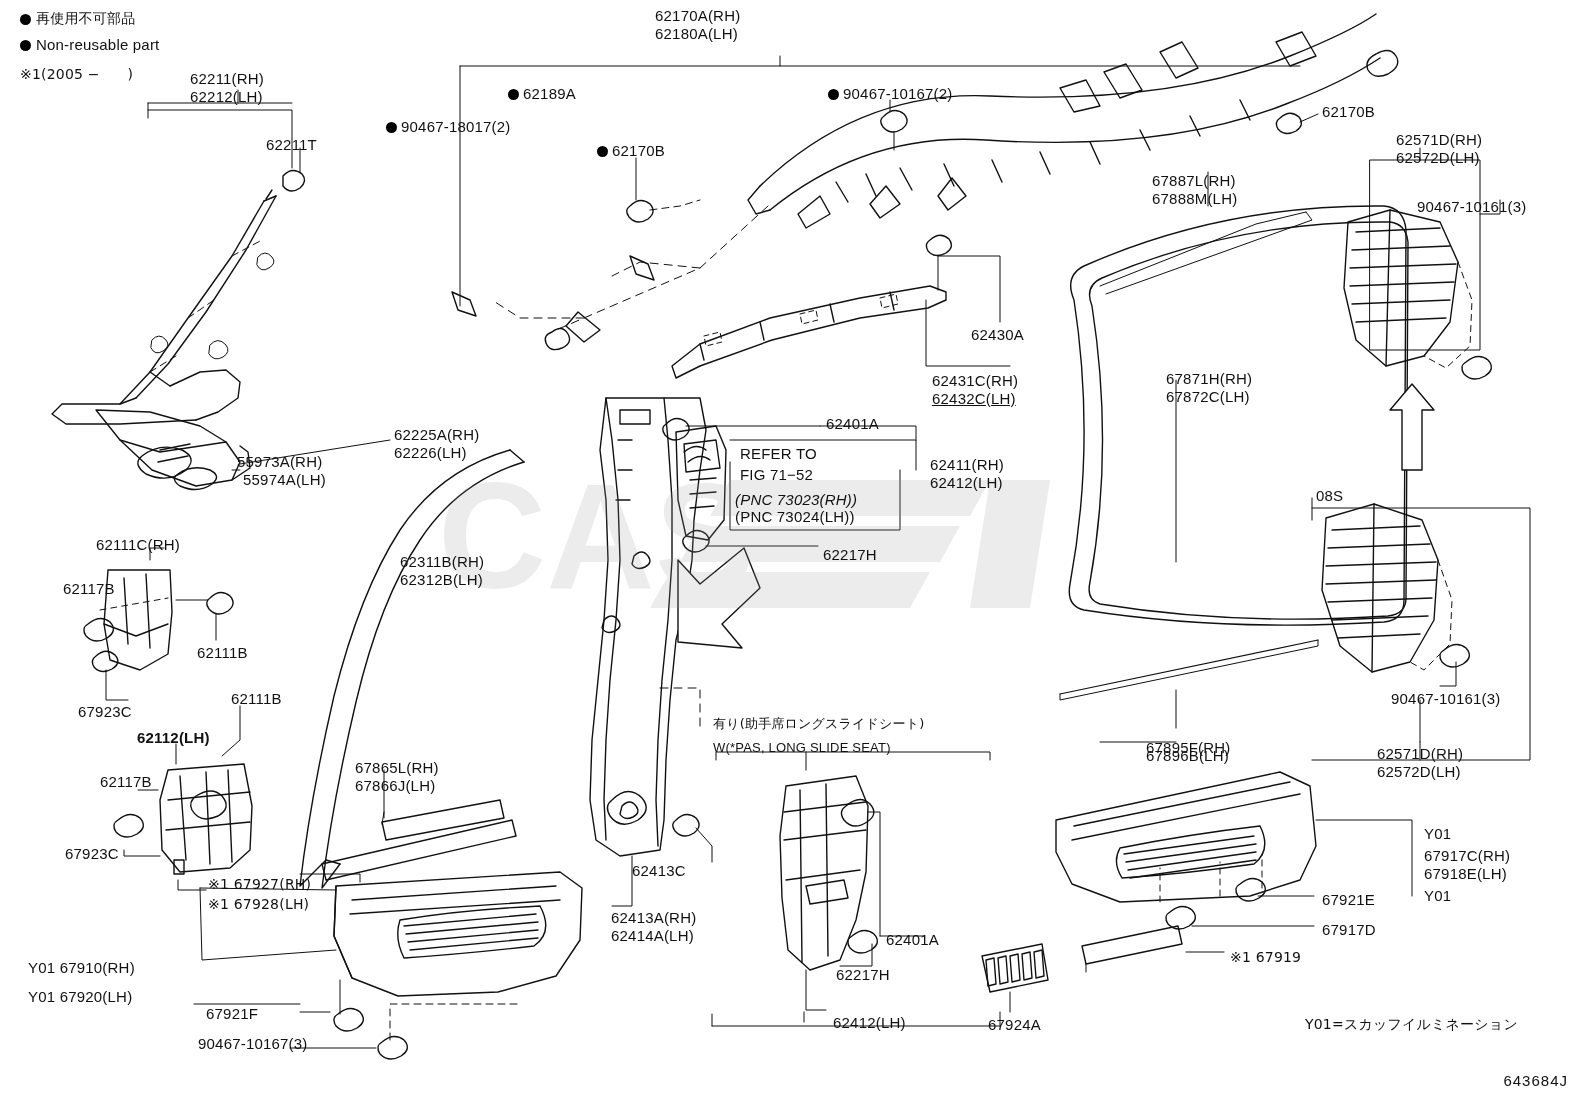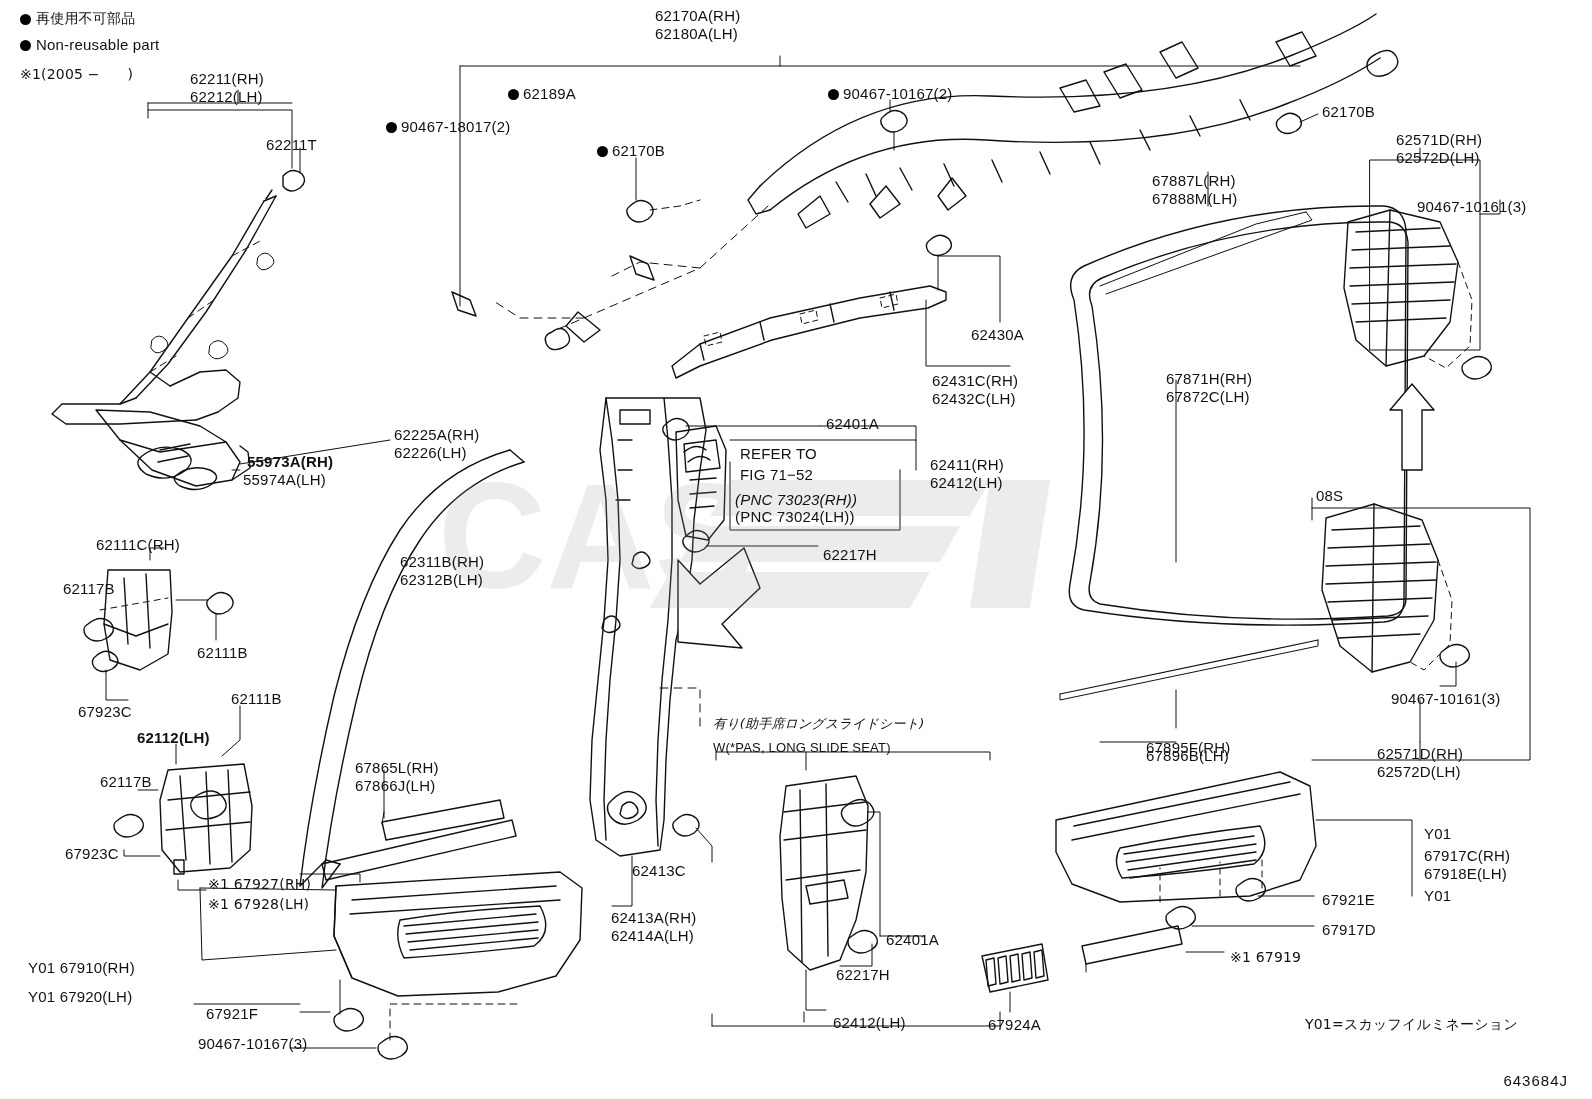--- a/index.html
+++ b/index.html
@@ -19,21 +19,21 @@
   .lbl {
     position: absolute;
     font-size: 15px;
     line-height: 17px;
     white-space: pre;
     color: #111;
     letter-spacing: 0.2px;
   }
   .lbl.small { font-size: 13px; line-height: 15px; }
   .lbl.jp { font-family: "DejaVu Sans", sans-serif; font-size: 14px; }
-  .lbl.jp.small { font-size: 13px; font-style: italic; }
+  .lbl.jp.small { font-size: 13px; }
   .dot {
     position: absolute;
     width: 11px;
     height: 11px;
     border-radius: 50%;
     background: #000;
   }
   svg.layer {
     position: absolute;
     left: 0; top: 0;
@@ -334,28 +334,28 @@
 
   <div class="lbl" style="left:1396px; top:131px;">62571D(RH)</div>
   <div class="lbl" style="left:1396px; top:149px;">62572D(LH)</div>
   <div class="lbl" style="left:1417px; top:198px;">90467-10161(3)</div>
 
   <div class="lbl" style="left:1152px; top:172px;">67887L(RH)</div>
   <div class="lbl" style="left:1152px; top:190px;">67888M(LH)</div>
 
   <div class="lbl" style="left:971px; top:326px;">62430A</div>
   <div class="lbl" style="left:932px; top:372px;">62431C(RH)</div>
-  <div class="lbl" style="left:932px; top:390px;">62432C(LH)</div>
+  <div class="lbl" style="left:932px; top:390px;text-decoration:underline;">62432C(LH)</div>
 
   <div class="lbl" style="left:1166px; top:370px;">67871H(RH)</div>
   <div class="lbl" style="left:1166px; top:388px;">67872C(LH)</div>
 
   <div class="lbl" style="left:394px; top:426px;">62225A(RH)</div>
   <div class="lbl" style="left:394px; top:444px;">62226(LH)</div>
-  <div class="lbl" style="left:247px; top:453px;font-weight:bold;">55973A(RH)</div>
+  <div class="lbl" style="left:237px; top:453px;">55973A(RH)</div>
   <div class="lbl" style="left:243px; top:471px;">55974A(LH)</div>
 
   <div class="lbl" style="left:826px; top:415px;">62401A</div>
   <div class="lbl" style="left:740px; top:445px;">REFER TO</div>
   <div class="lbl" style="left:740px; top:466px;">FIG 71−52</div>
   <div class="lbl" style="left:735px; top:491px;font-style:italic;">(PNC 73023(RH))</div>
   <div class="lbl" style="left:735px; top:508px;">(PNC 73024(LH))</div>
 
   <div class="lbl" style="left:930px; top:456px;">62411(RH)</div>
   <div class="lbl" style="left:930px; top:474px;">62412(LH)</div>

